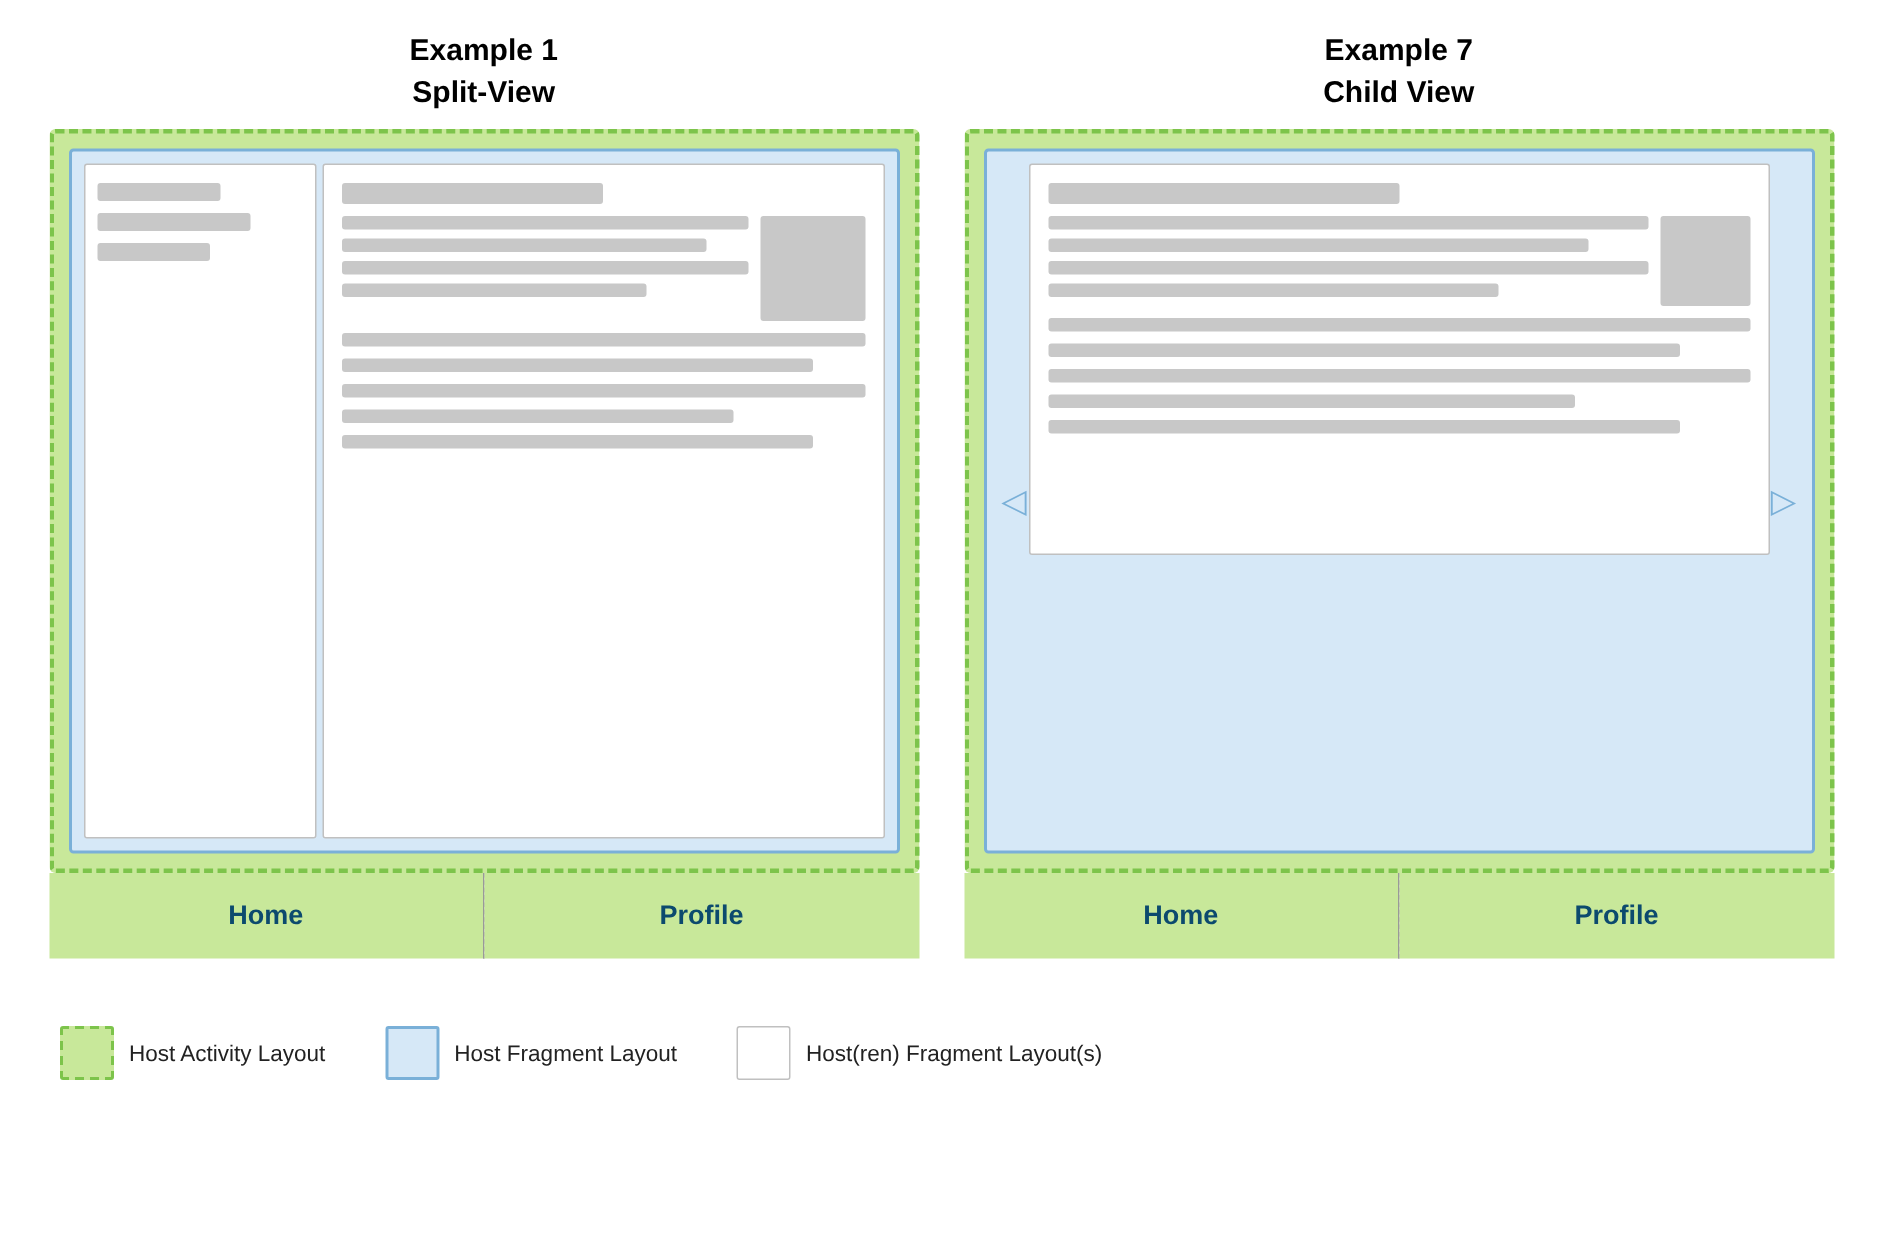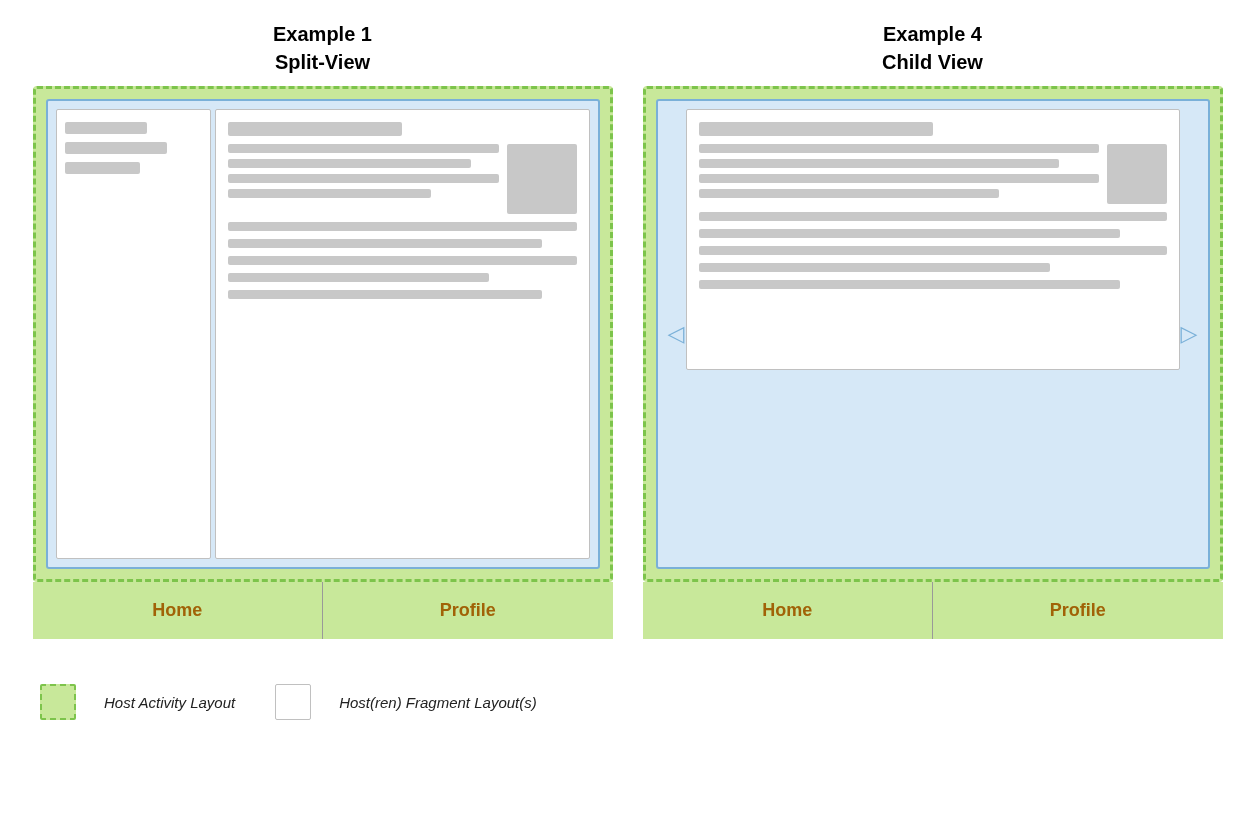--- a/index.html
+++ b/index.html
@@ -143,21 +143,21 @@
       width: 580px;
     }
 
     .tab-item {
       flex: 1;
       background: #c8e89a;
       text-align: center;
       padding: 18px 10px;
       font-size: 18px;
       font-weight: bold;
-      color: #a16207;
+      color: #0c4a6e;
     }
 
     .tab-divider {
       width: 1px;
       background: #999;
       border-left: 1px dashed #999;
     }
 
     
     .swipe-view-inner {
@@ -194,22 +194,21 @@
       gap: 40px;
       align-items: center;
       padding: 15px 20px;
       margin-top: 10px;
     }
 
     .legend-item {
       display: flex;
       flex-direction: row;
       align-items: center;
-      gap: 28px;
-      font-style: italic;
+      gap: 10px;
     }
 
     .legend-box {
       width: 36px;
       height: 36px;
       border-radius: 2px;
     }
 
     .legend-box-green {
       background: #c8e89a;
@@ -284,21 +283,21 @@
 
       <div class="tab-bar">
         <div class="tab-item">Home</div>
         <div class="tab-divider"></div>
         <div class="tab-item">Profile</div>
       </div>
     </div>
 
     <div class="example-block">
       <div class="example-title">
-        <div>Example 4</div>
+        <div>Example 7</div>
         <div>Child View</div>
       </div>
 
       <div class="host-activity">
 
         <div class="host-fragment">
 
           <div class="swipe-view-inner">
 
             <div class="swipe-arrow swipe-arrow-left">◁</div>
@@ -338,18 +337,22 @@
     </div>
 
   </div>
 
   <div class="legend">
     <div class="legend-item">
       <div class="legend-box legend-box-green"></div>
       <span class="legend-label">Host Activity Layout</span>
     </div>
     <div class="legend-item">
+      <div class="legend-box legend-box-blue"></div>
+      <span class="legend-label">Host Fragment Layout</span>
+    </div>
+    <div class="legend-item">
       <div class="legend-box legend-box-white"></div>
       <span class="legend-label">Host(ren) Fragment Layout(s)</span>
     </div>
   </div>
 
 </div>
 
 </body></html>

